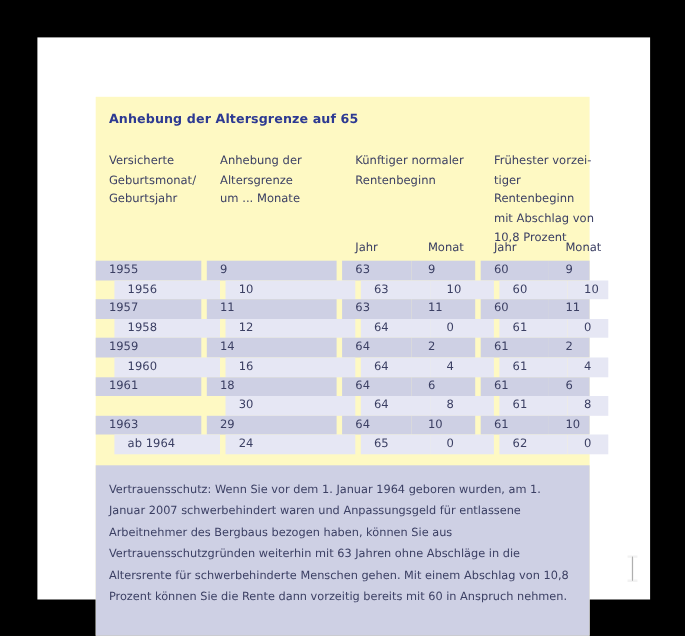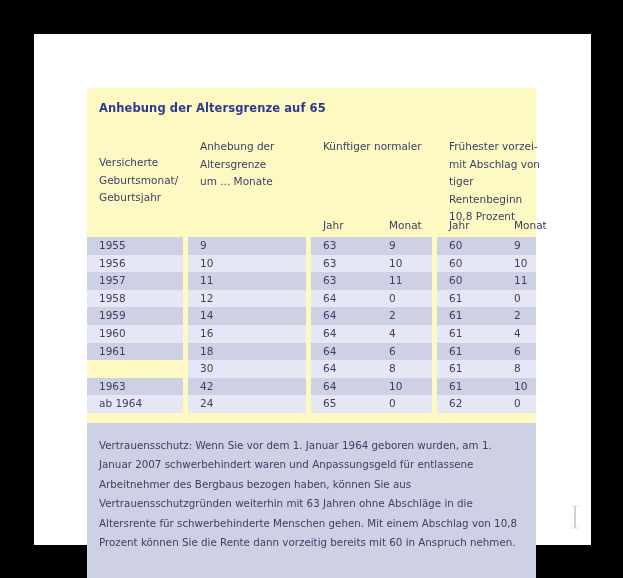--- a/index.html
+++ b/index.html
@@ -73,21 +73,21 @@
     position: relative;
     height: 17.6px;
   }
   .cellbg {
     position: absolute;
     top: 0;
     height: 17.6px;
     text-decoration: underline;
   }
   .trow.odd .cellbg { background: #ced0e4; }
-  .trow.even .cellbg { background: #e6e7f4; }
+  .trow.even .cellbg { background: #e6e7f4; margin-left: 17px; }
   .cellbg span {
     position: absolute;
     font-size: 10.5px;
     color: #3b3f63;
     line-height: 17.6px;
     white-space: nowrap;
   }
   
   .c0 { left: 0px;   width: 96px; }
   .c0 span { left: 12px; }
@@ -126,37 +126,38 @@
 <body>
 
 <div class="screen">
   <div class="page">
 
     <div class="panel">
 
       <div class="panel-title">Anhebung der Altersgrenze auf 65</div>
 
       <div class="head-row">
-        <div class="head-cell" style="left:12px; width:95px;margin-top:16px;">
+        <div class="head-cell" style="left:12px; width:95px;">
           <div>Versicherte</div>
           <div>Geburtsmonat/</div>
           <div>Geburtsjahr</div>
         </div>
         <div class="head-cell" style="left:113px; width:110px;">
           <div>Anhebung der</div>
           <div>Altersgrenze</div>
           <div>um ... Monate</div>
         </div>
         <div class="head-cell" style="left:236px; width:110px;">
           <div>Künftiger normaler</div>
+          <div>Rentenbeginn</div>
         </div>
         <div class="head-cell" style="left:362px; width:100px;">
           <div>Frühester vorzei-</div>
+          <div>tiger Rentenbeginn</div>
           <div>mit Abschlag von</div>
-          <div>tiger Rentenbeginn</div>
           <div>10,8 Prozent</div>
         </div>
       </div>
 
       <div class="subhead">
         <div class="subhead-cell" style="left:236px;">Jahr</div>
         <div class="subhead-cell" style="left:302px;">Monat</div>
         <div class="subhead-cell" style="left:362px;">Jahr</div>
         <div class="subhead-cell" style="left:427px;">Monat</div>
       </div>
@@ -317,21 +318,21 @@
             </div>
             <div class="cellbg c5">
               <span>8</span>
             </div>
           </div>
           <div class="trow odd">
             <div class="cellbg c0">
               <span>1963</span>
             </div>
             <div class="cellbg c1">
-              <span>42</span>
+              <span>29</span>
             </div>
             <div class="cellbg c2">
               <span>64</span>
             </div>
             <div class="cellbg c3">
               <span>10</span>
             </div>
             <div class="cellbg c4">
               <span>61</span>
             </div>

